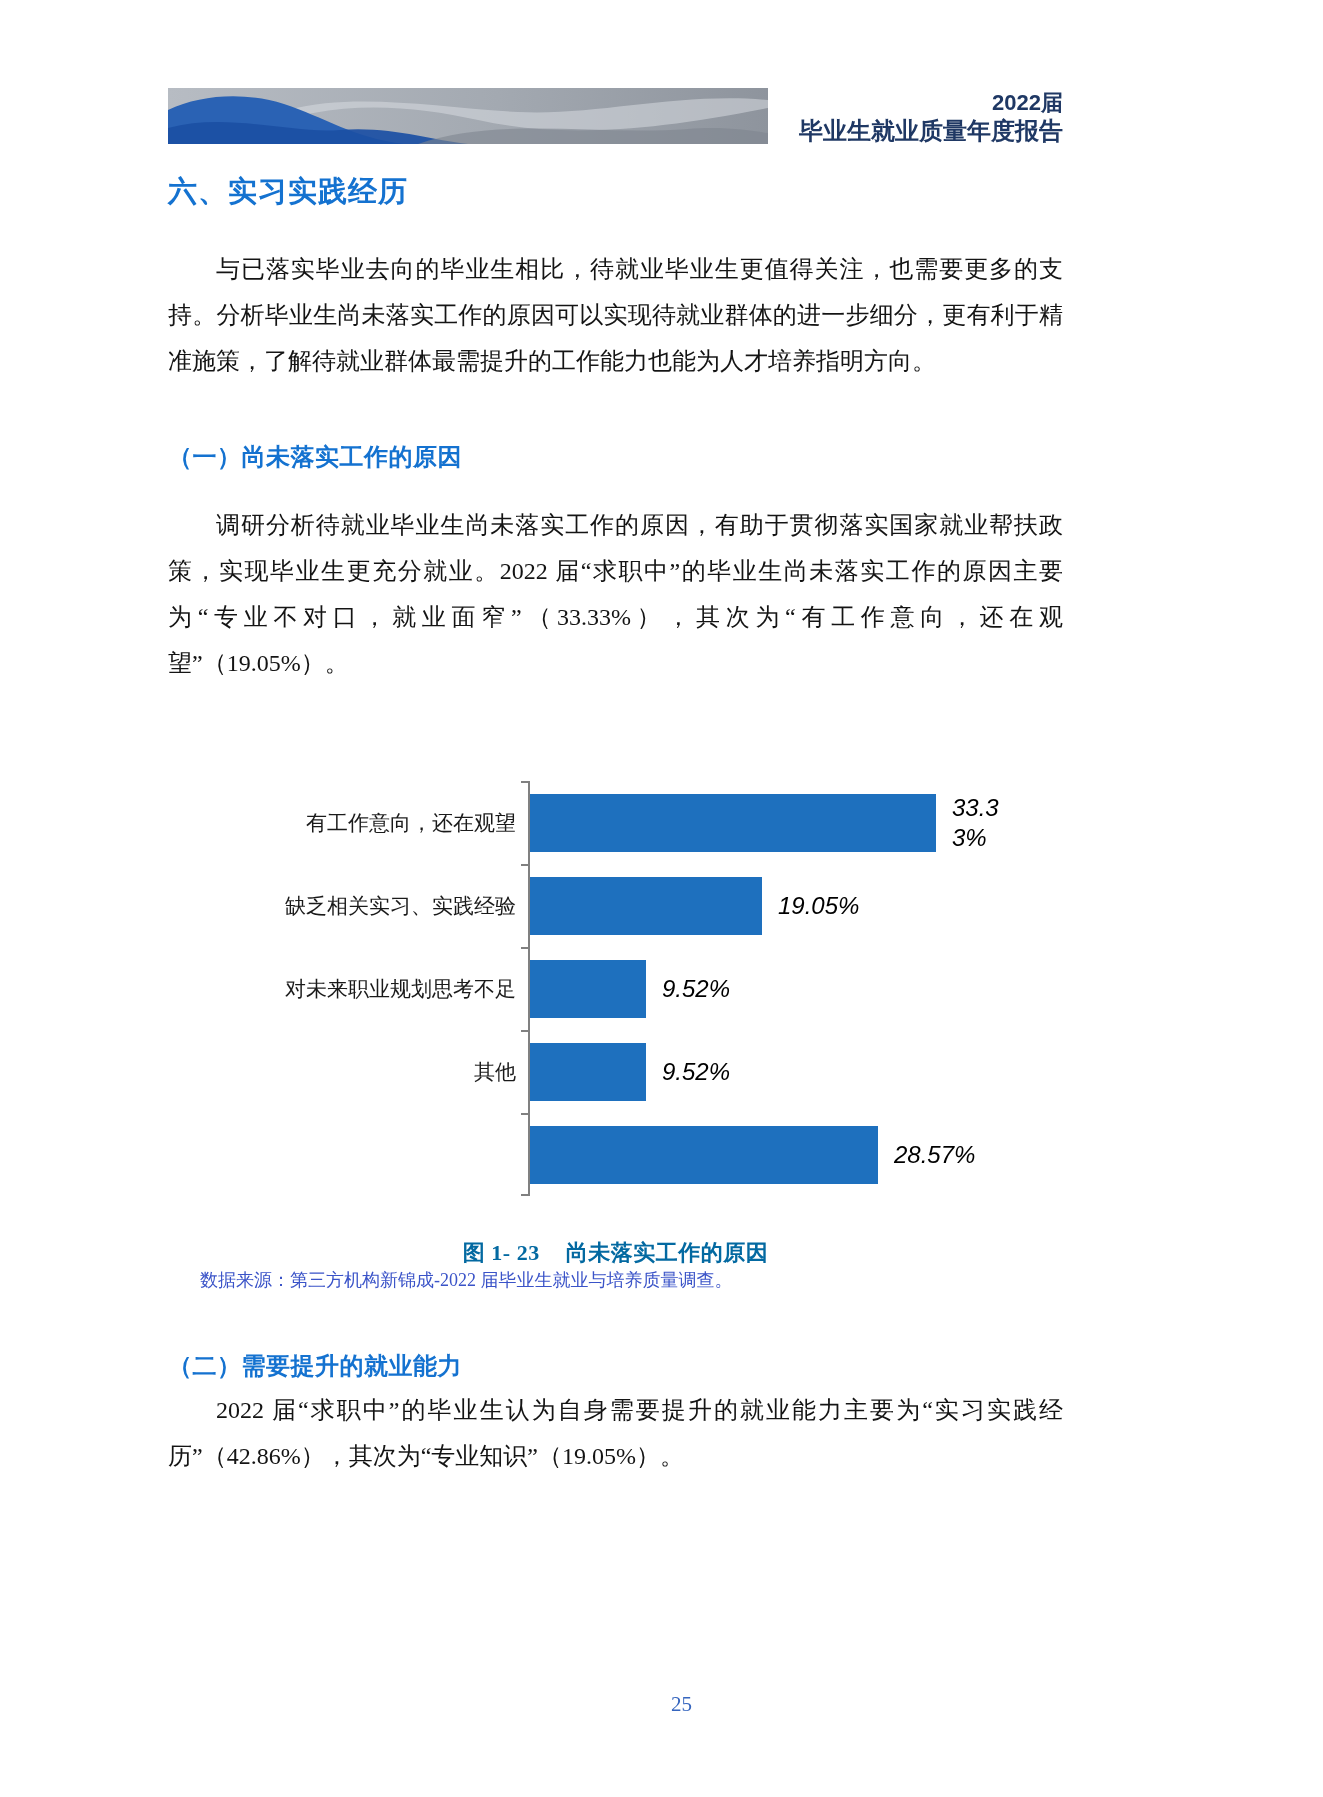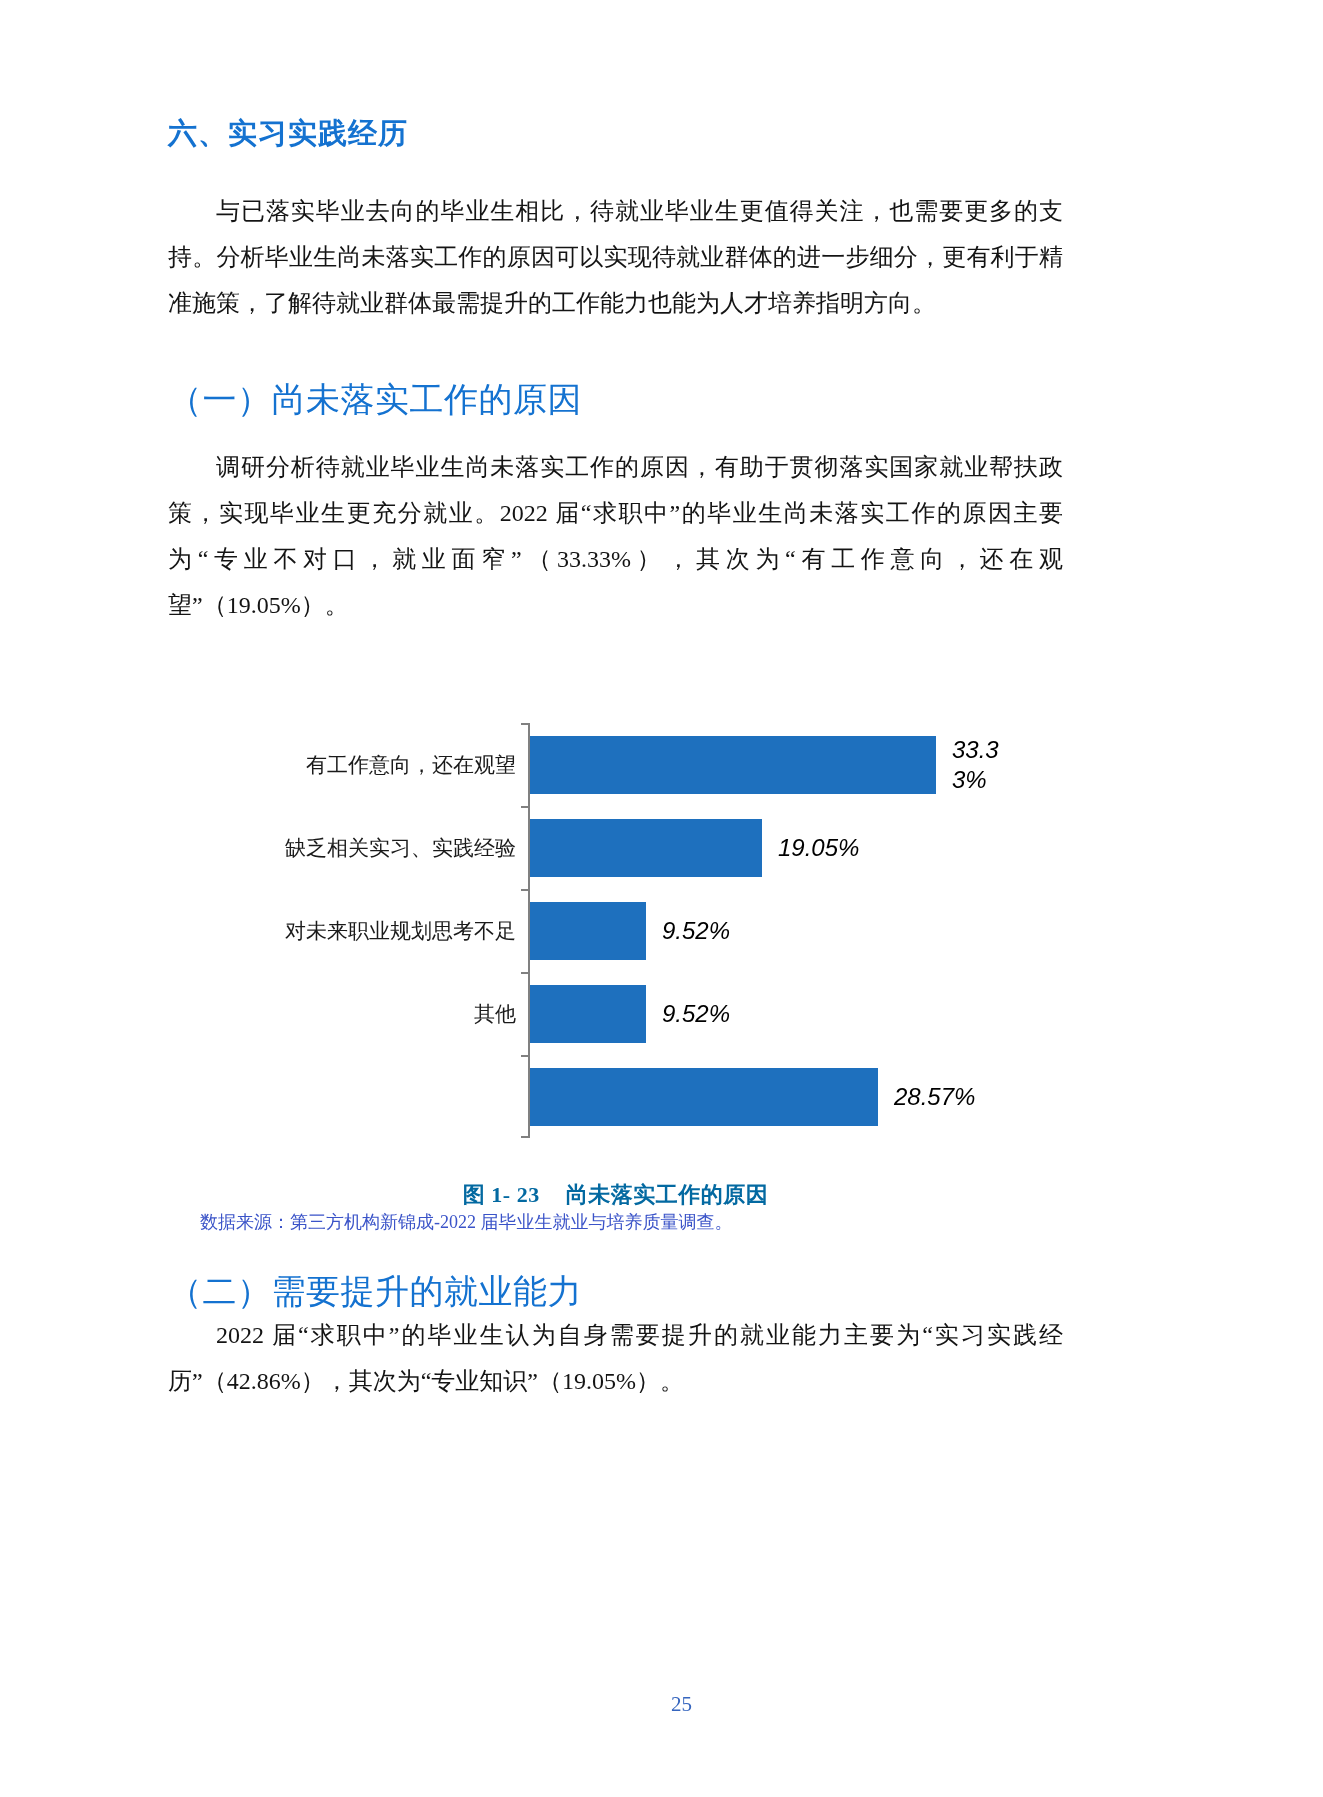--- a/index.html
+++ b/index.html
@@ -20,24 +20,24 @@
   }
   .ht-year   { font-size:22px; line-height:26px; }
   .ht-report { font-size:24px; line-height:30px; }
 
   
   .section-title {
     font-family:"Liberation Sans","DejaVu Sans",sans-serif; font-weight:bold;
     color:#1472D0; font-size:29px; line-height:38px; margin:26px 0 0; letter-spacing:1px;
   }
   .sub-title {
-    font-family:"Liberation Sans","DejaVu Sans",sans-serif; font-weight:normal;
-    color:#1472D0; font-size:34px; line-height:34px; margin:56px 0 0; letter-spacing:0.5px;
+    font-family:"Liberation Sans","DejaVu Sans",sans-serif; font-weight:bold;
+    color:#1472D0; font-size:24px; line-height:34px; margin:56px 0 0; letter-spacing:0.5px;
   }
-  .sub-title.second { margin-top:40px; }
+  .sub-title.second { margin-top:57px; }
 
   
   .body-par {
     font-size:24px; line-height:46px; text-align:justify; text-justify:inter-ideograph;
     text-indent:2em; margin:36px 0 0; color:#141414;
   }
   .body-par.tight { margin-top:28px; }
   .body-par.follow { margin-top:4px; }
 
   
@@ -71,20 +71,42 @@
     position:absolute; top:1692px; left:0; width:100%; text-align:center;
     font-size:21px; color:#3565BE;padding-left:20px;
   }
 </style>
 </head>
 <body>
 
 <div class="page">
   <div class="content">
 
+    <div class="header-row">
+      <div class="banner">
+        <svg viewBox="0 0 600 56" preserveAspectRatio="none" aria-hidden="true">
+          <defs>
+            <linearGradient id="bgGrad" x1="0" y1="0" x2="1" y2="0">
+              <stop offset="0" stop-color="#b7bcc3"></stop>
+              <stop offset="0.55" stop-color="#a3a9b1"></stop>
+              <stop offset="1" stop-color="#8e949d"></stop>
+            </linearGradient>
+          </defs>
+          <rect x="0" y="0" width="600" height="56" fill="url(#bgGrad)"></rect>
+          <path d="M60,56 C140,10 230,14 310,32 C390,50 480,44 600,20 L600,12 C510,4 430,28 350,24 C270,20 190,4 120,22 C86,32 66,44 60,56 Z" fill="#d7dbe0" opacity="0.55"></path>
+          <path d="M0,56 L0,22 C34,6 78,4 116,16 C156,29 186,50 236,56 Z" fill="#2a62b4"></path>
+          <path d="M0,56 L0,40 C60,24 122,46 172,42 C222,38 262,52 300,56 Z" fill="#1b4fa4" opacity="0.92"></path>
+          <path d="M250,56 C330,28 430,48 520,41 C556,38 586,43 600,45 L600,56 Z" fill="#7f8690" opacity="0.6"></path>
+        </svg>
+      </div>
+      <div class="header-titles">
+        <div class="ht-year">2022届</div>
+        <div class="ht-report">毕业生就业质量年度报告</div>
+      </div>
+    </div>
 
     <div class="section-title">六、实习实践经历</div>
 
     <p class="body-par">与已落实毕业去向的毕业生相比，待就业毕业生更值得关注，也需要更多的支持。分析毕业生尚未落实工作的原因可以实现待就业群体的进一步细分，更有利于精准施策，了解待就业群体最需提升的工作能力也能为人才培养指明方向。</p>
 
     <div class="sub-title">（一）尚未落实工作的原因</div>
     <p class="body-par tight">调研分析待就业毕业生尚未落实工作的原因，有助于贯彻落实国家就业帮扶政策，实现毕业生更充分就业。2022 届“求职中”的毕业生尚未落实工作的原因主要为“专业不对口，就业面窄”（33.33%），其次为“有工作意向，还在观望”（19.05%）。</p>
 
     <div class="chart">
       <div class="chart-grid">

